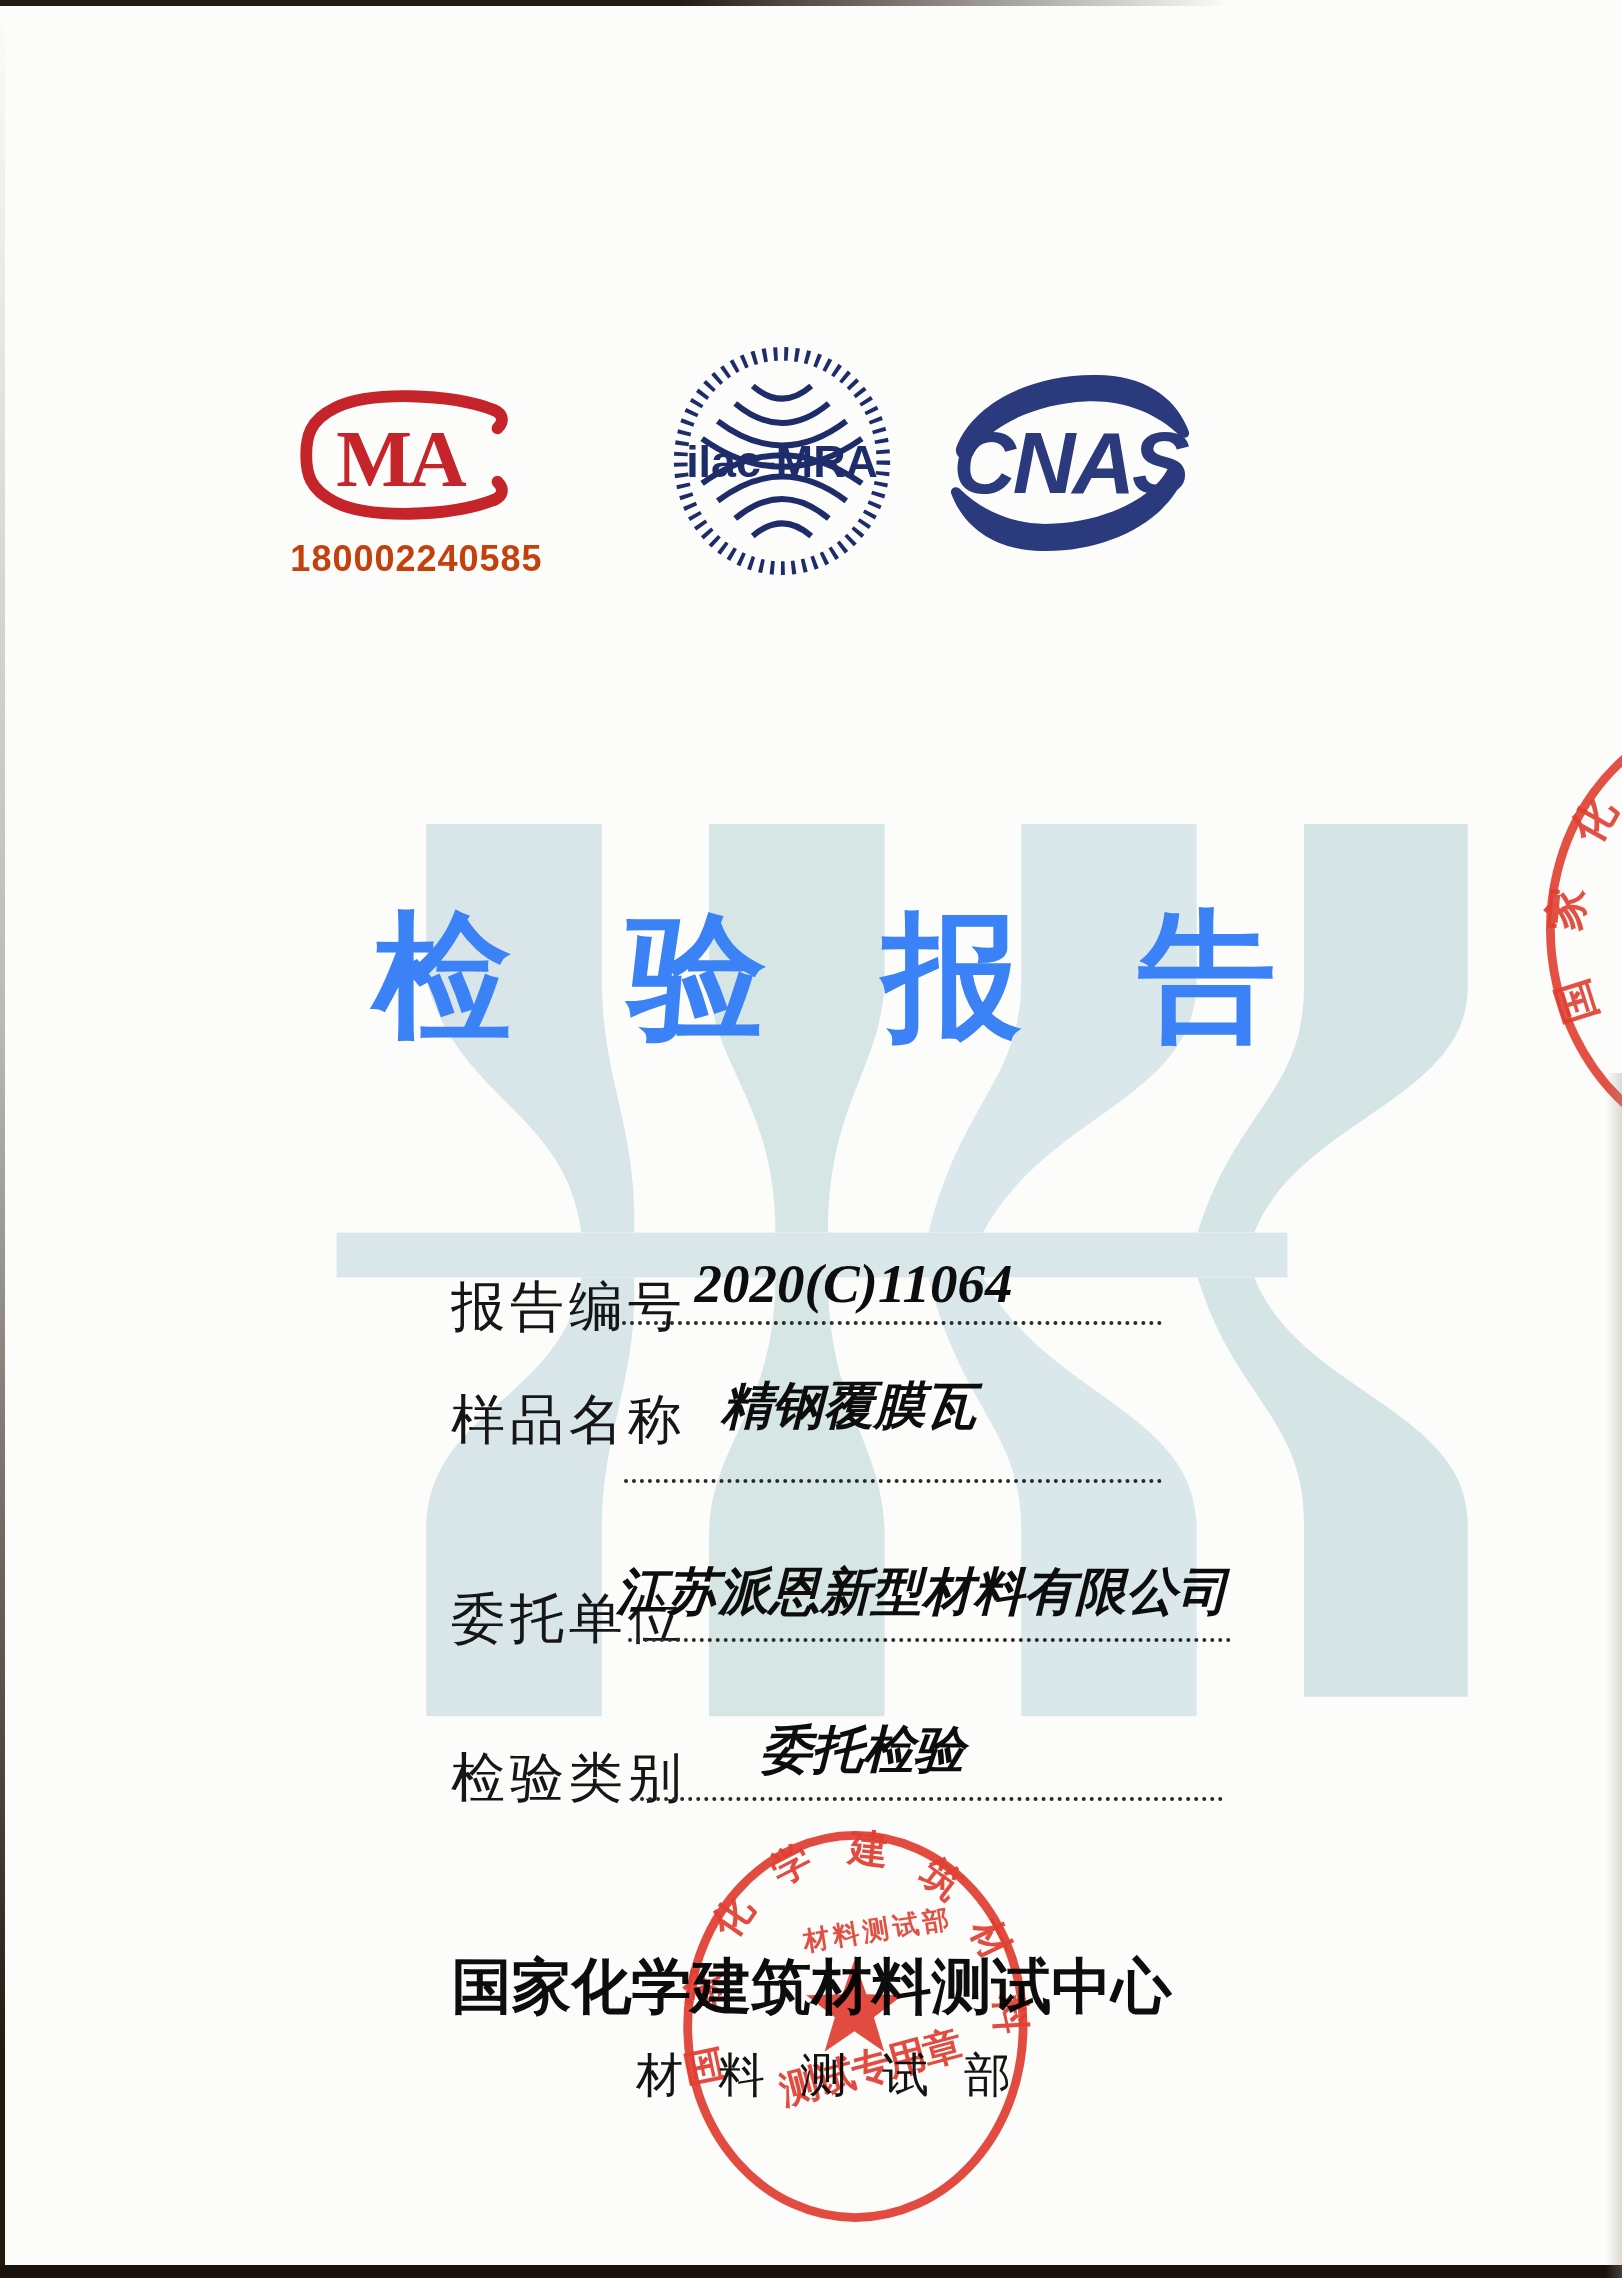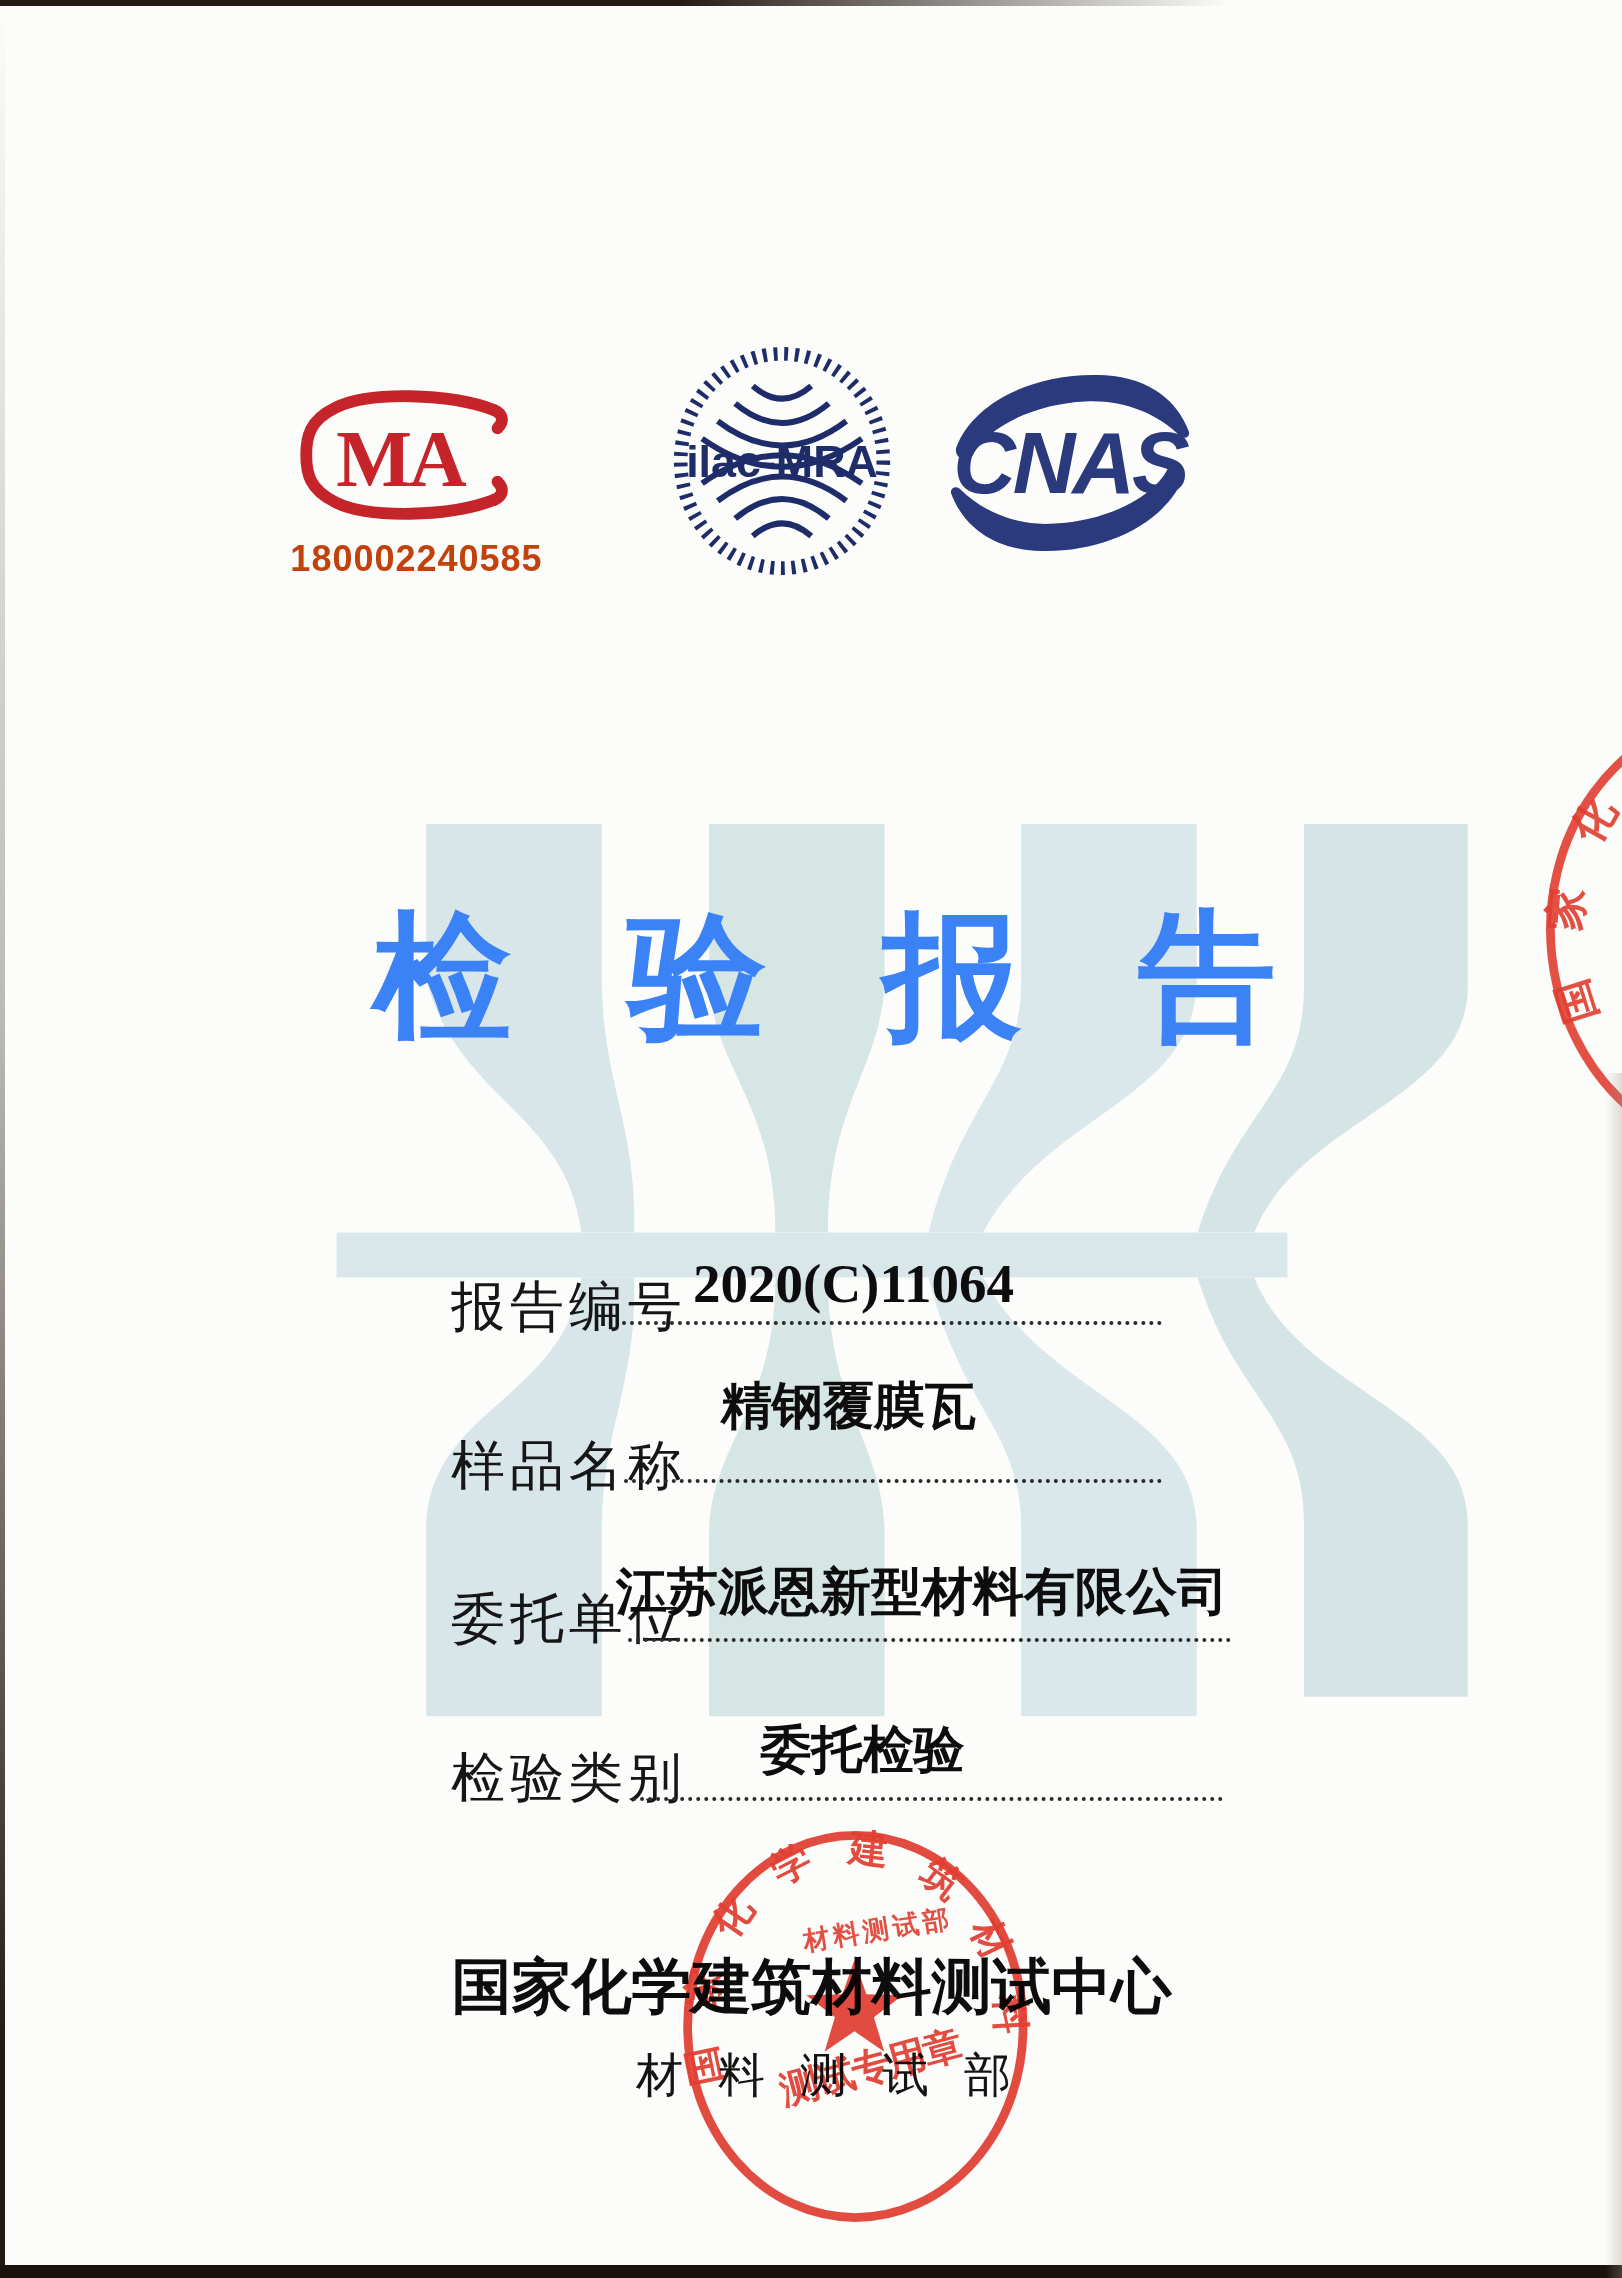--- a/index.html
+++ b/index.html
@@ -20,21 +20,21 @@
     font-family:"Liberation Sans","DejaVu Sans",sans-serif;
     font-weight:bold;font-size:33px;color:#111;}
   .accred div{white-space:nowrap;}
   
   .report-title{
     left:373px;top:909px;font-size:138px;font-weight:900;color:#3b82f6;
     letter-spacing:117px;white-space:nowrap;line-height:1;
   }
   
   .field-label{font-size:54px;letter-spacing:4.9px;color:#161616;white-space:nowrap;}
-  .field-value{font-weight:bold;color:#0d0d0d;text-align:center;white-space:nowrap;}
+  .field-value{font-weight:bold;color:#0d0d0d;text-align:center;white-space:nowrap;font-style:italic;}
   .dotline{height:0;border-bottom:4.9px dotted #2a2a2a;}
   
   .org-name{left:441px;top:1947px;width:741px;text-align:center;
     font-size:60px;font-weight:bold;color:#0d0d0d;white-space:nowrap;}
   .dept-name{left:636px;top:2044px;font-size:47px;color:#141414;
     letter-spacing:35px;white-space:nowrap;}
   
   .stamp-layer{left:0;top:0;width:1623px;height:2278px;
     mix-blend-mode:multiply;opacity:.95;pointer-events:none;}
   
@@ -101,21 +101,21 @@
 
   <div class="abs report-title">检验报告</div>
 
   <div>
     <div class="abs field-label" style="left:451px;top:1271px">报告编号</div>
     <div class="abs field-value" style="left:600px;top:1252px;width:507px;font-size:55px">2020(C)11064</div>
     <div class="abs dotline" style="left:622px;top:1321px;width:540px"></div>
   </div>
 
   <div>
-    <div class="abs field-label" style="left:451px;top:1430px">样品名称</div>
+    <div class="abs field-label" style="left:451px;top:1384px">样品名称</div>
     <div class="abs field-value" style="left:595px;top:1372px;width:507px;font-size:51px">精钢覆膜瓦</div>
     <div class="abs dotline" style="left:624px;top:1479px;width:538px"></div>
   </div>
 
   <div>
     <div class="abs field-label" style="left:451px;top:1583px">委托单位</div>
     <div class="abs field-value" style="left:610px;top:1558px;width:624px;font-size:51px">江苏派恩新型材料有限公司</div>
     <div class="abs dotline" style="left:628px;top:1638px;width:603px"></div>
   </div>
 

